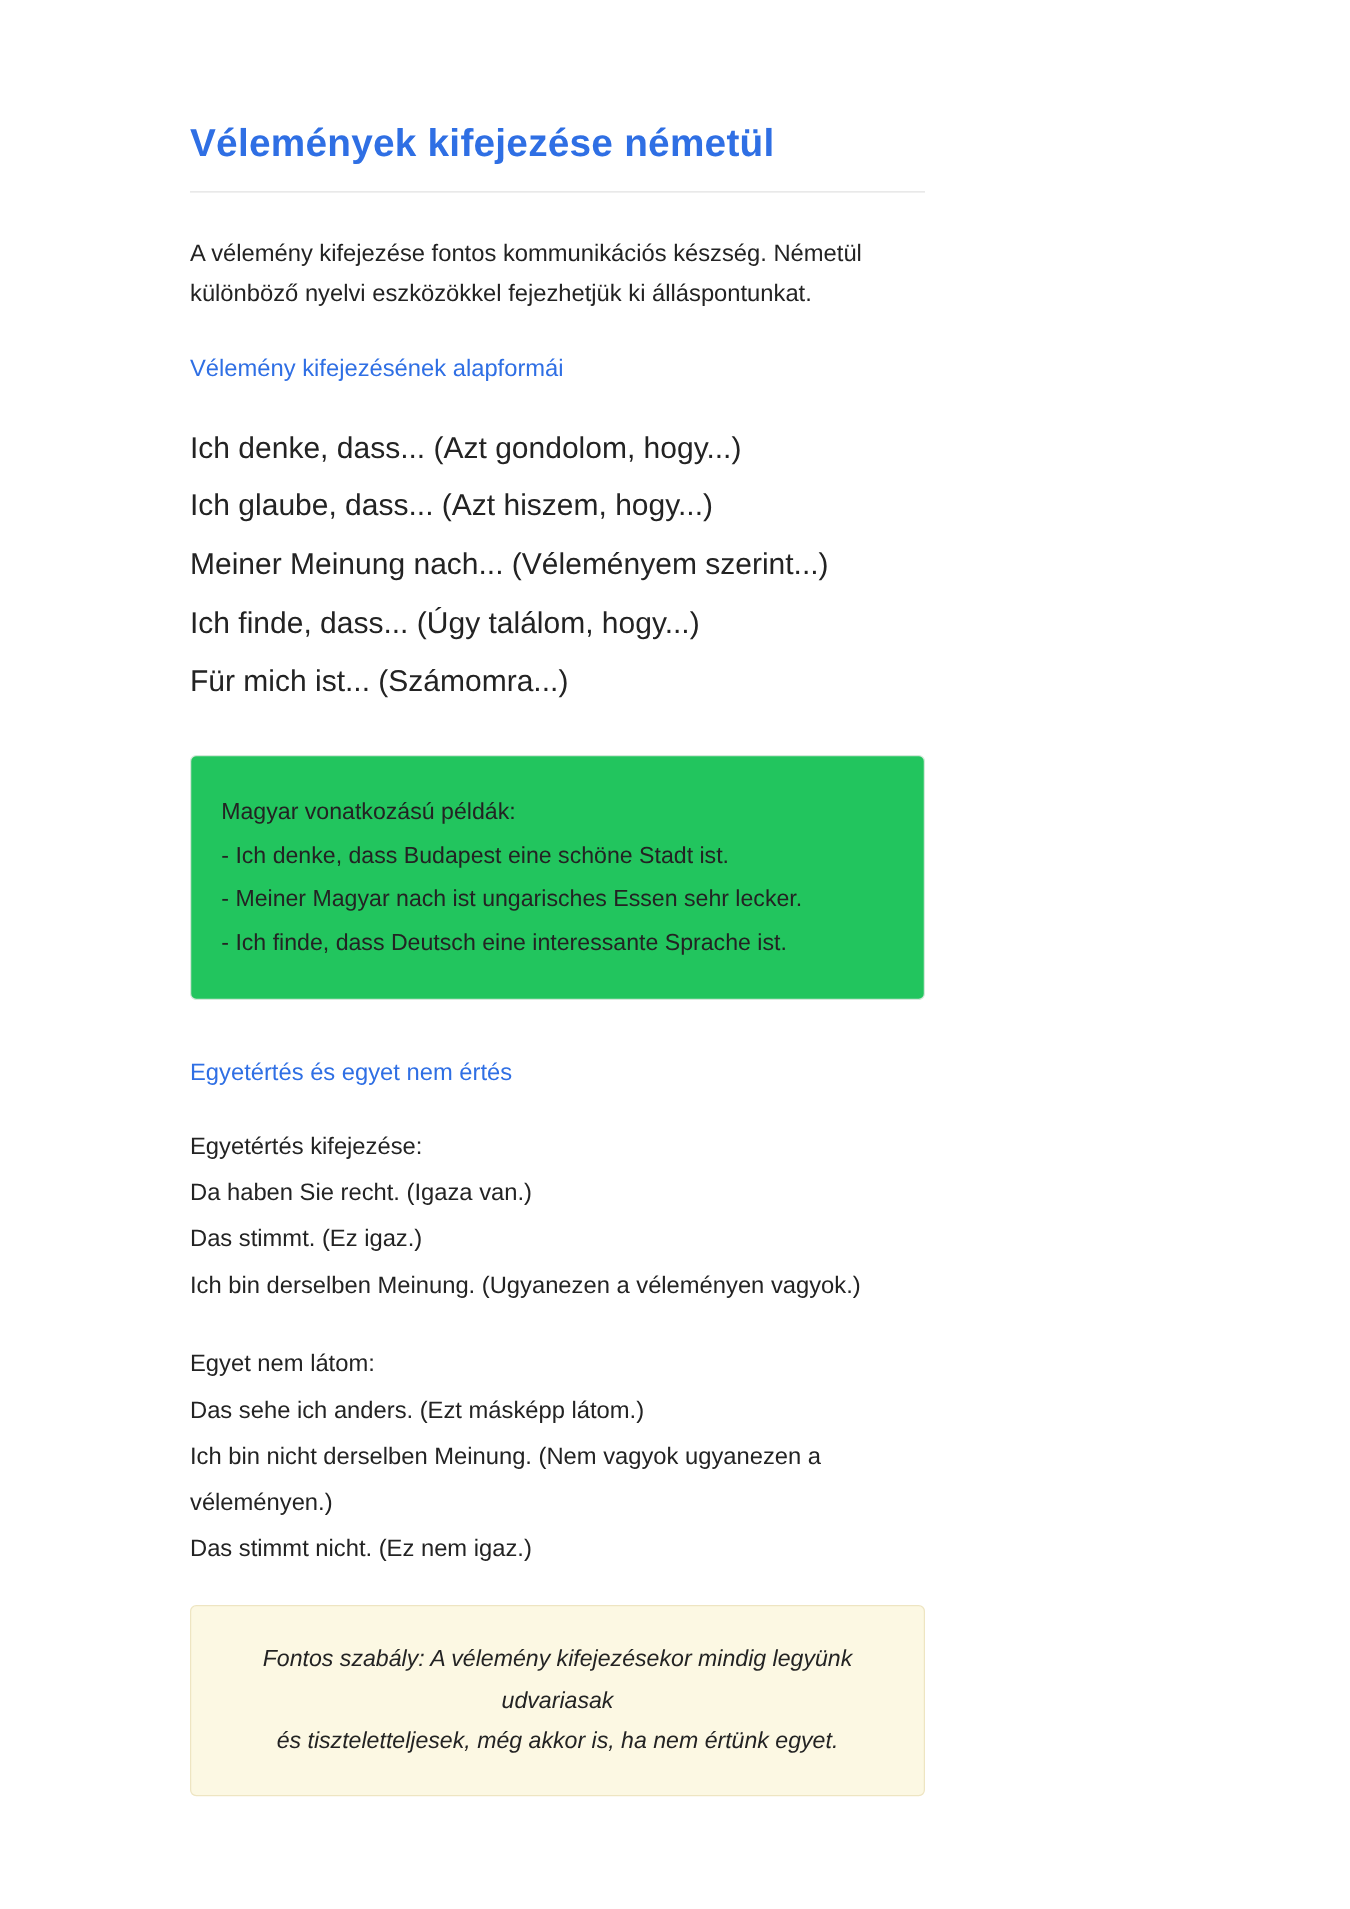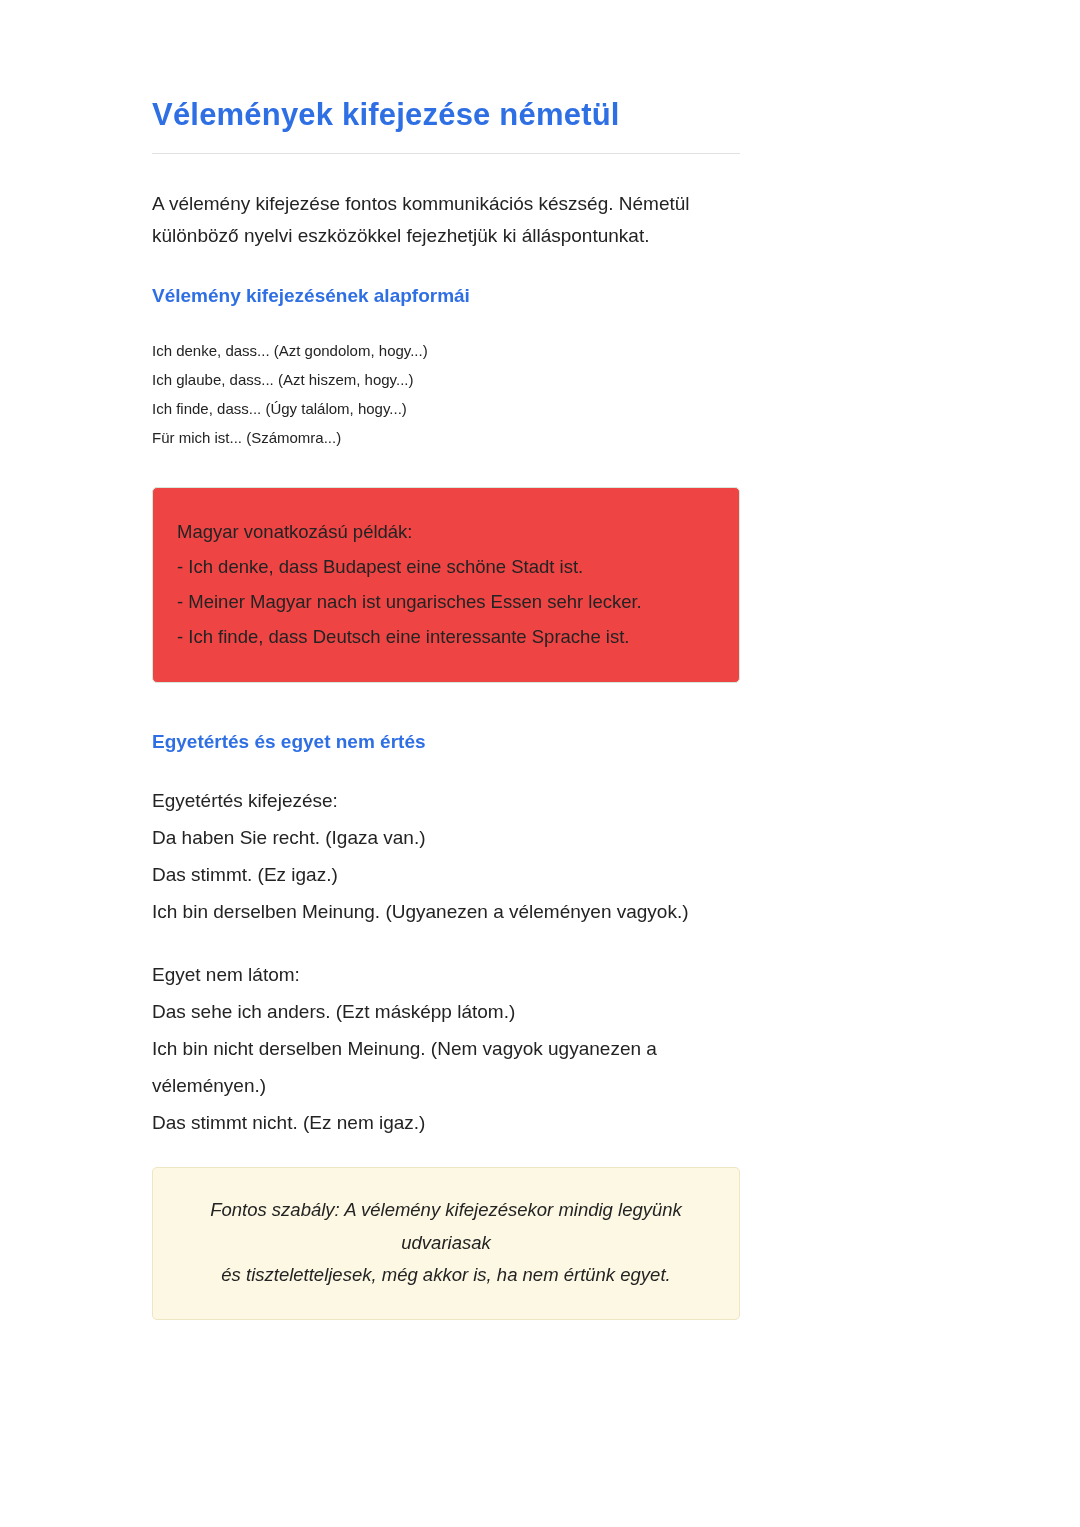--- a/index.html
+++ b/index.html
@@ -35,41 +35,41 @@
   }
   .intro {
     font-size: 19px;
     line-height: 1.72;
     color: #232323;
     margin: 0 0 30px 0;
     max-width: 780px;
   }
   .section-heading {
     font-size: 19px;
-    font-weight: 700;
+    font-weight: 400;
     color: #2f6fe4;
     margin: 0 0 26px 0;
     line-height: 1.4;
   }
   .line-list {
     margin: 0 0 34px 0;
   }
   .line-list .line {
-    font-size: 15px;
+    font-size: 24px;
     line-height: 1.95;
     color: #232323;
   }
   .callout {
     box-sizing: border-box;
     border-radius: 5px;
     padding: 26px 30px 28px 30px;
     margin: 0 0 46px 0;
   }
   .callout.green {
-    background: #ef4444;
+    background: #22c55e;
     border: 1px solid #d4e9da;
     padding-left: 24px;
   }
   .callout.yellow {
     background: #fcf8e3;
     border: 1px solid #eee5c2;
   }
   .callout .c-line {
     font-size: 18.5px;
     line-height: 1.9;
@@ -100,20 +100,21 @@
   <h1 class="doc-title">Vélemények kifejezése németül</h1>
   <hr class="title-rule">
 
   <p class="intro">A vélemény kifejezése fontos kommunikációs készség. Németül különböző nyelvi eszközökkel fejezhetjük ki álláspontunkat.</p>
 
   <h2 class="section-heading">Vélemény kifejezésének alapformái</h2>
 
   <div class="line-list">
     <div class="line">Ich denke, dass... (Azt gondolom, hogy...)</div>
     <div class="line">Ich glaube, dass... (Azt hiszem, hogy...)</div>
+    <div class="line">Meiner Meinung nach... (Véleményem szerint...)</div>
     <div class="line">Ich finde, dass... (Úgy találom, hogy...)</div>
     <div class="line">Für mich ist... (Számomra...)</div>
   </div>
 
   <div class="callout green">
     <div class="c-line">Magyar vonatkozású példák:</div>
     <div class="c-line">- Ich denke, dass Budapest eine schöne Stadt ist.</div>
     <div class="c-line">- Meiner Magyar nach ist ungarisches Essen sehr lecker.</div>
     <div class="c-line">- Ich finde, dass Deutsch eine interessante Sprache ist.</div>
   </div>

